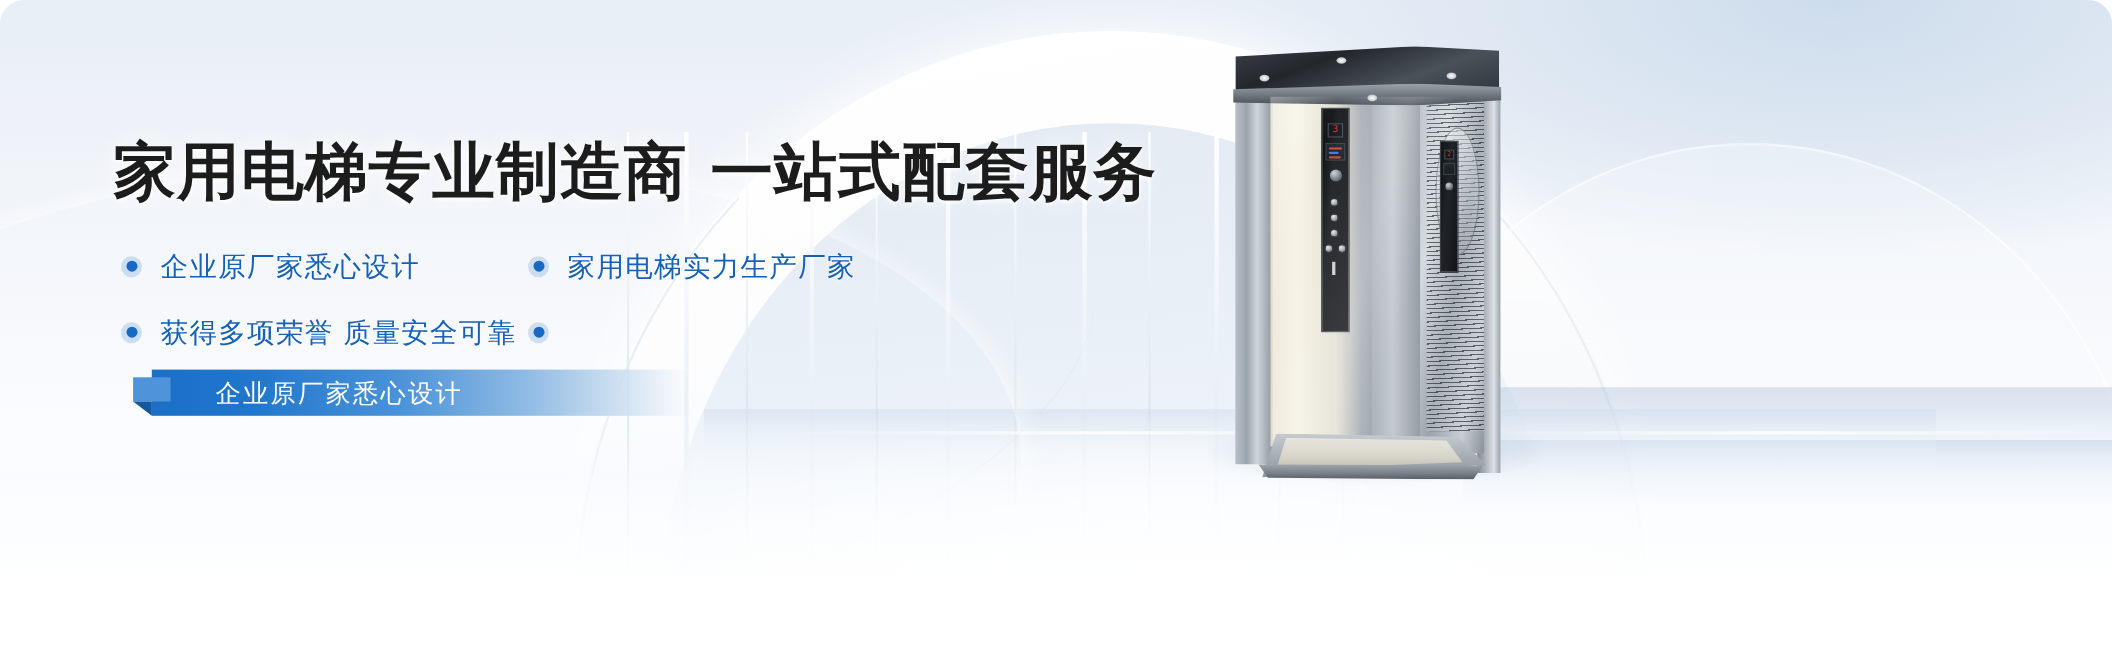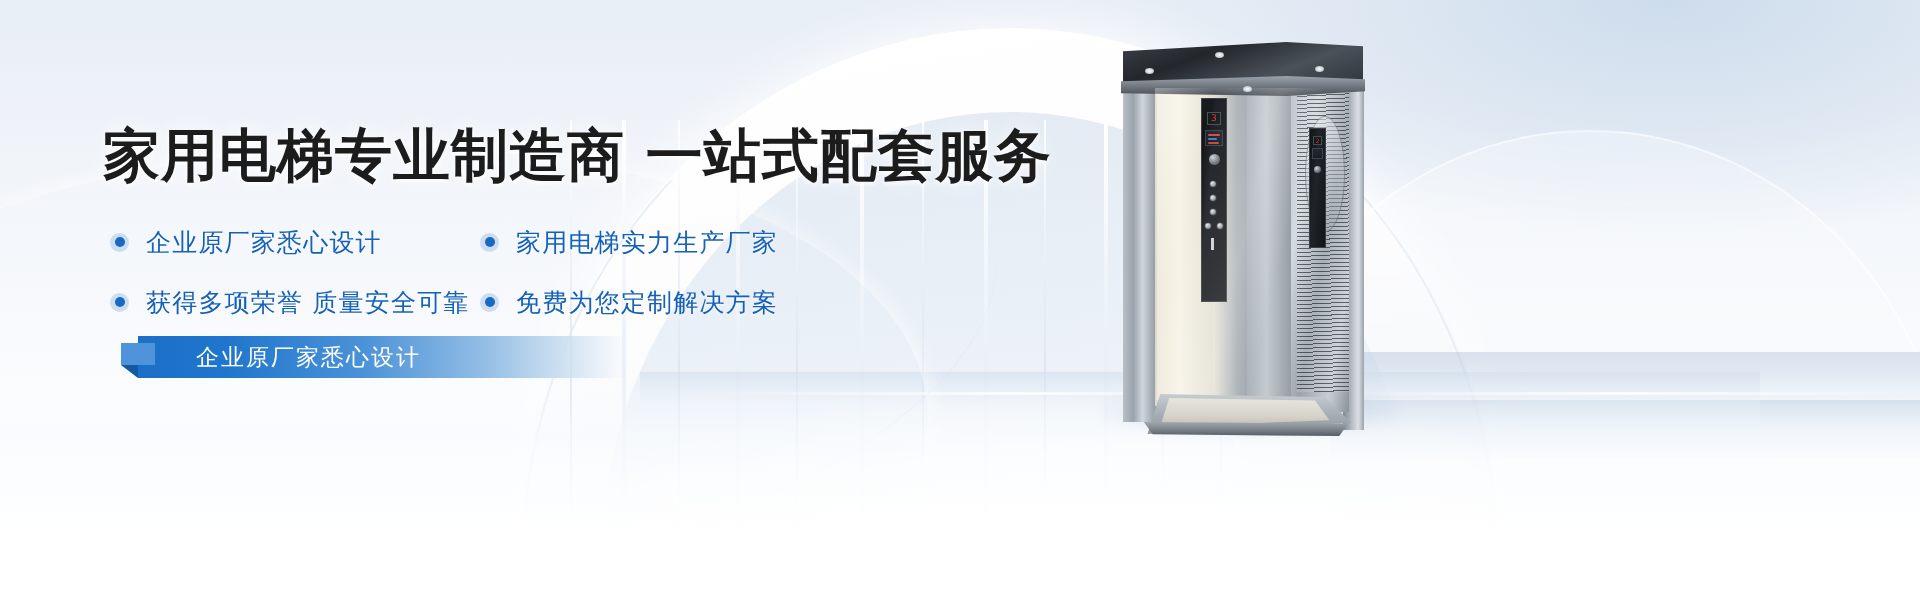--- a/index.html
+++ b/index.html
@@ -8,20 +8,21 @@
     font-family:"Liberation Sans","DejaVu Sans",sans-serif;
     background:#fff;
   }
 
   #banner {
     position:relative;
     width:1920px; height:600px;
     overflow:hidden;
     background:
       linear-gradient(180deg,#e8eef6 0%, #eef2f8 18%, #f4f7fb 40%, #fbfcfe 66%, #ffffff 100%);
+    border-radius: 22px;
   }
 
   
   .bg-layer { position:absolute; inset:0; pointer-events:none; }
 
   
   .sky-tint {
     position:absolute; top:0; left:780px; width:1140px; height:330px;
     background:radial-gradient(ellipse 760px 330px at 78% 0%, #cddcec 0%, #dde7f2 38%, rgba(240,245,250,0) 72%);
   }
@@ -447,21 +448,20 @@
         <span class="bullet-label">家用电梯实力生产厂家</span>
       </div>
 
       <div class="bullet">
         <span class="dot"></span>
         <span class="bullet-label">获得多项荣誉 质量安全可靠</span>
       </div>
 
       <div class="bullet">
         <span class="dot"></span>
-        <span class="bullet-label">免费为您定制解决方案</span>
       </div>
 
     </div>
 
     <div class="ribbon-wrap">
       <div class="ribbon-bar">
         <span class="ribbon-text">企业原厂家悉心设计</span>
       </div>
       <div class="ribbon-flag"></div>
       <div class="ribbon-fold"></div>

